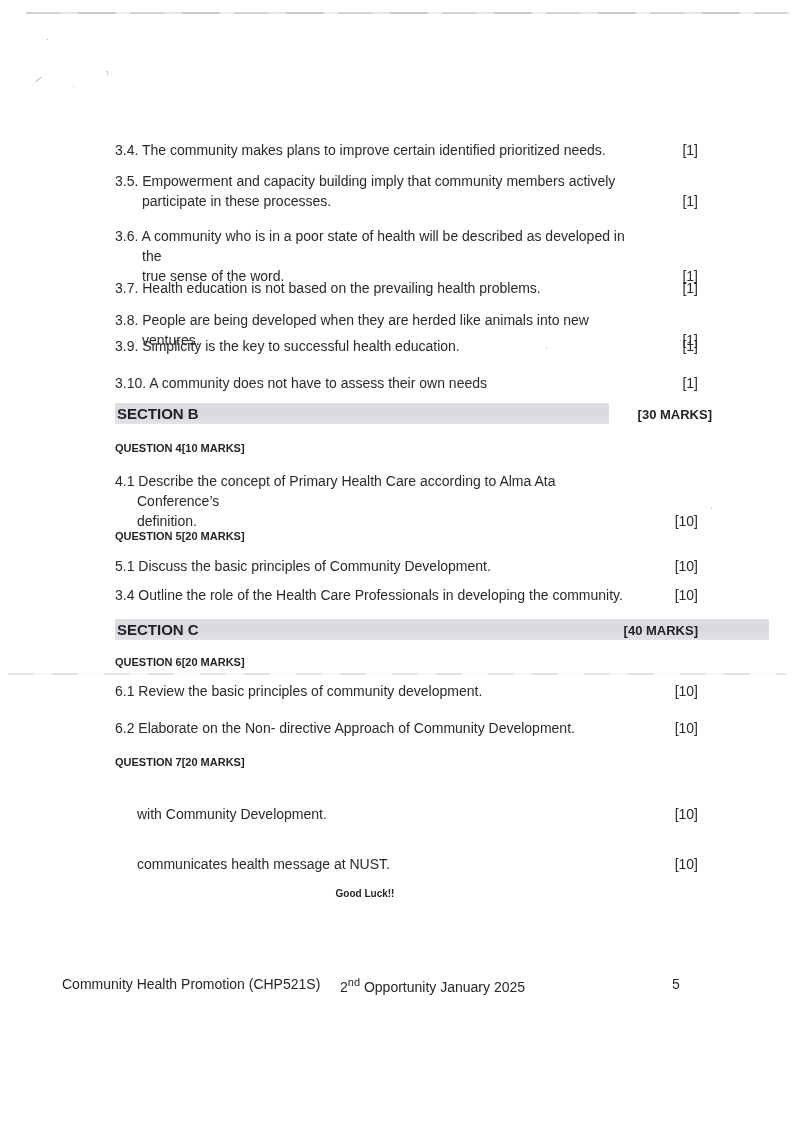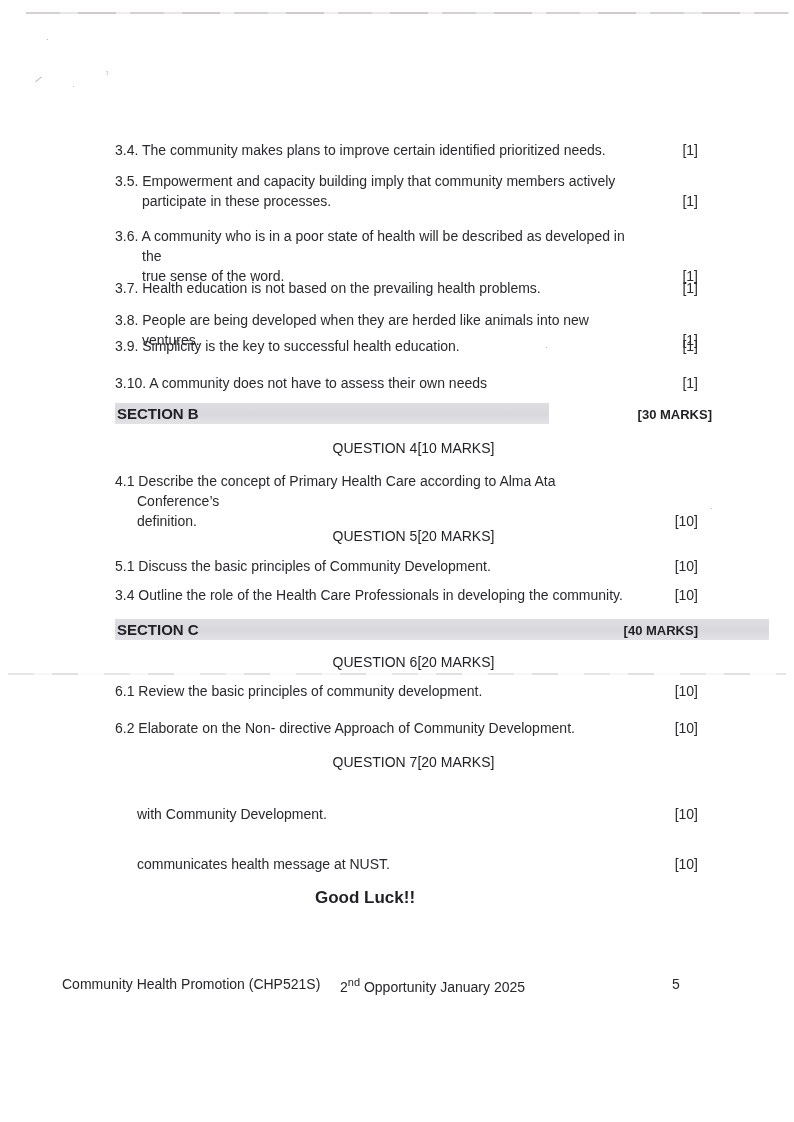--- a/index.html
+++ b/index.html
@@ -36,44 +36,44 @@
   .content { position: absolute; left: 115px; top: 0; width: 597px; }
 
   .row { position: absolute; left: 0; width: 100%; font-size: 14px; line-height: 20px; }
   .item-text { padding-left: 27px; text-indent: -27px; padding-right: 80px; }
   .sub-text  { padding-left: 22px; text-indent: -22px; padding-right: 80px; }
   .marks {
     position: absolute; right: 14px; bottom: 0;
     font-size: 14px; line-height: 20px; white-space: nowrap;
   }
 
-  .qhead { display: flex; justify-content: center; font-weight: normal; font-size: 14px; color: #1f1f26; }
+  .qhead { display: flex; justify-content: flex-start; font-weight: bold; font-size: 11px; color: #1f1f26; }
   .qhead .qmarks { white-space: nowrap; }
 
   .section-row { height: 20px; }
   .section-bar {
     position: absolute; left: 0; top: -2px; height: 21px;
     background: linear-gradient(180deg, #dedee2 0%, var(--bar, #d9d9dd) 55%, #e3e3e7 100%);
   }
   .section-bar .stitle {
     font-weight: bold; font-size: 15px; line-height: 21px; color: #1f1f26; padding-left: 2px;
     display: block;
   }
   .section-marks {
     position: absolute; top: -1px; font-weight: bold; font-size: 13px; line-height: 21px;
     color: #1f1f26; white-space: nowrap;
   }
-  .bar-b { width: 434px; }
+  .bar-b { width: 494px; }
   .bar-c { width: 654px; }
   .marks-b { right: 0; }
   .marks-c { right: 14px; }
 
   .good-luck {
     position: absolute; left: 0; width: 500px; text-align: center;
-    font-weight: bold; font-size: 17px; color: #1f1f26;
+    font-weight: bold; font-size: 10px; color: #1f1f26;
   }
 
   .footer { position: absolute; top: 976px; left: 0; width: 794px; font-size: 14px; color: #26262c; }
   .footer .course { position: absolute; left: 62px; top: 0; }
   .footer .opp    { position: absolute; left: 340px; top: 0; }
   .footer .pagenum{ position: absolute; left: 672px; top: 0; }
   .sup { vertical-align: super; font-size: 11px; }
 </style>
 </head>
 <body>

